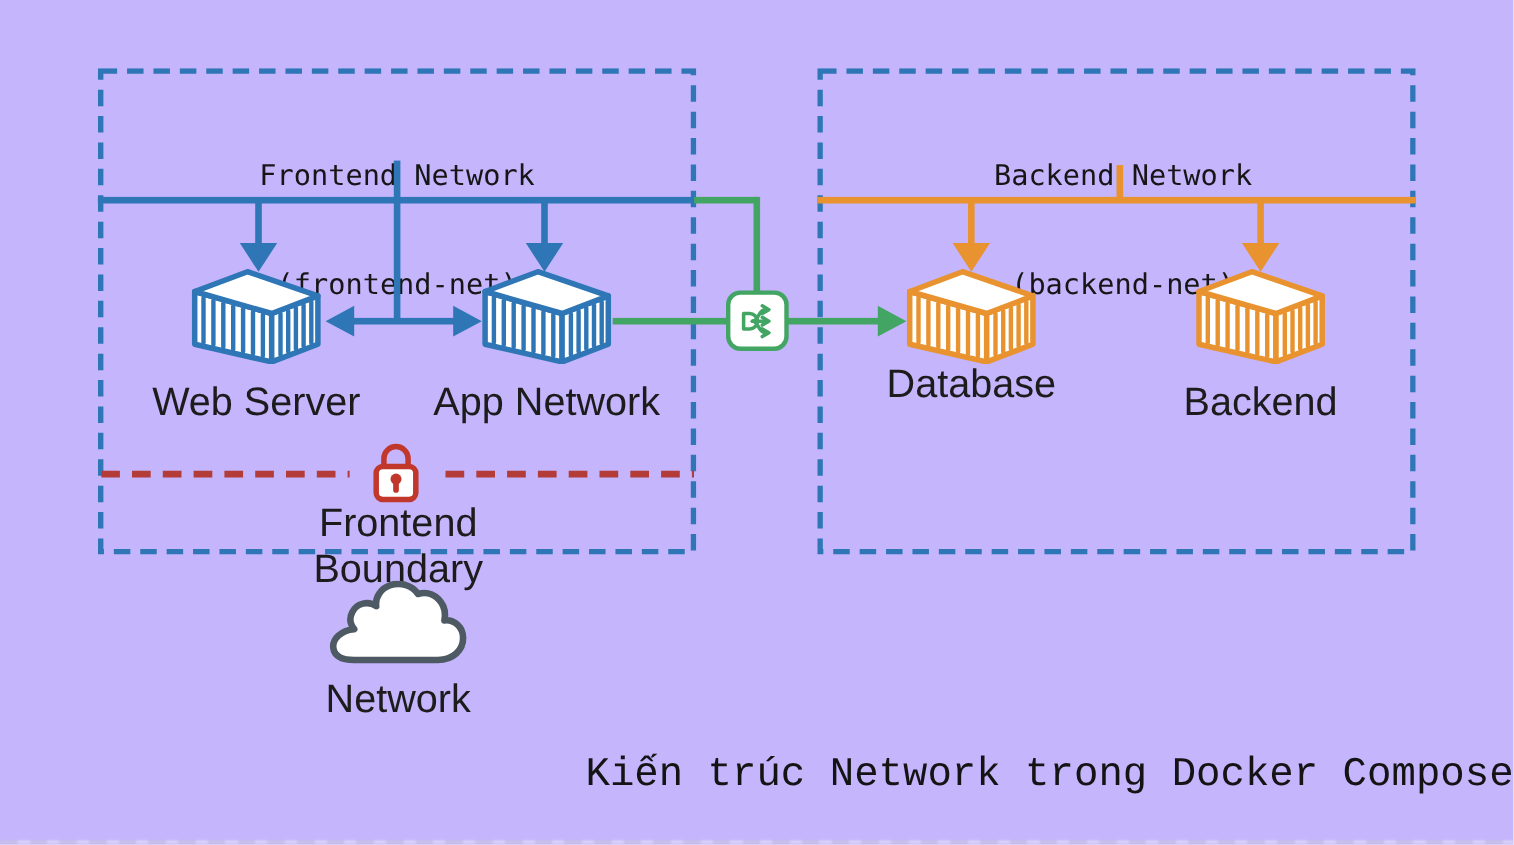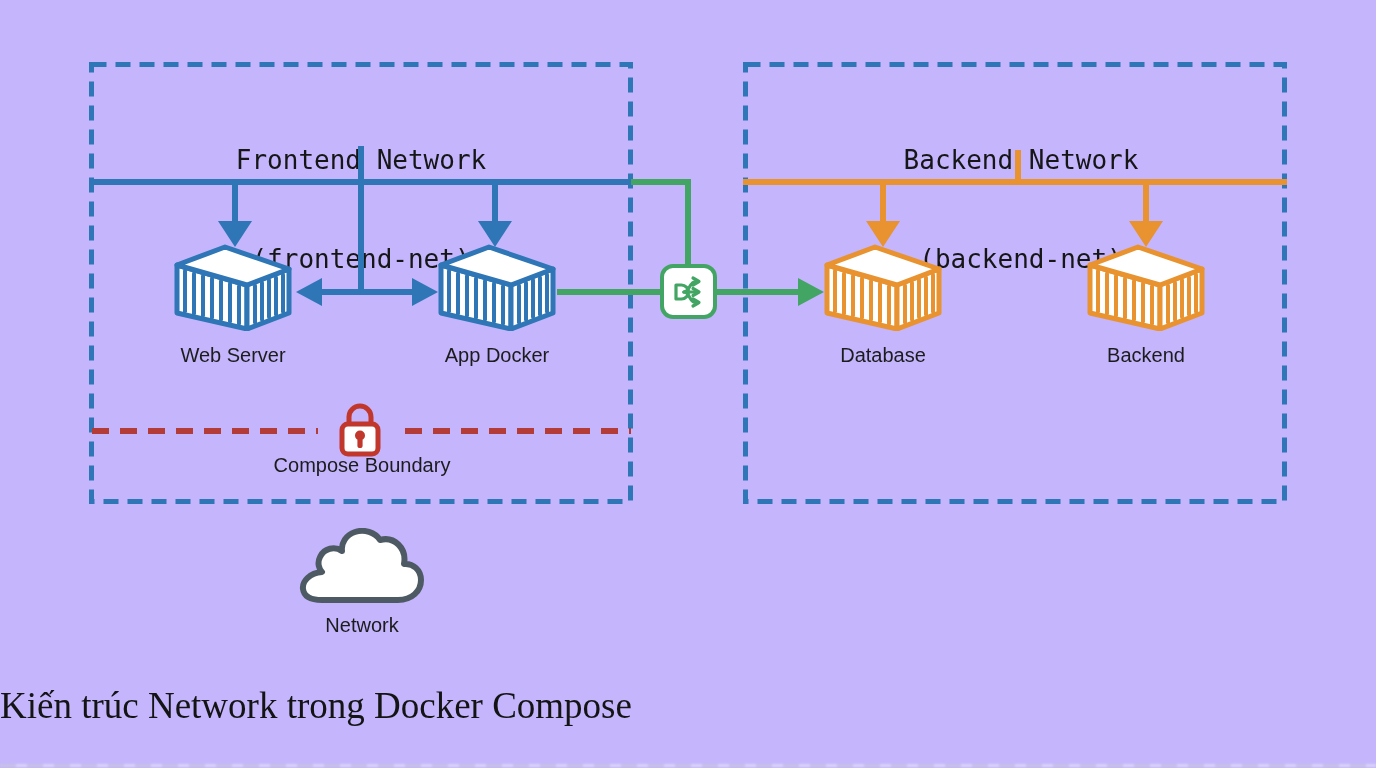--- a/index.html
+++ b/index.html
@@ -11,35 +11,35 @@
     --c-cloud:#4e5a63;
     --c-text:#1a1a1a;
   }
   *{margin:0;padding:0;box-sizing:border-box}
   html,body{background:#fff}
   .stage{position:relative;width:1376px;height:768px;background:#c4b5fd;overflow:hidden;
          font-family:"Liberation Sans", sans-serif;color:var(--c-text)}
   .abs{position:absolute}
   .net-title{text-align:center;font-family:"DejaVu Sans Mono", monospace;
              font-size:26px;line-height:33px;color:#161616;white-space:pre}
-  .node-label{text-align:center;font-size:20px;color:#1c1c1c}
+  .node-label{text-align:center;font-size:36px;color:#1c1c1c}
   .hline,.vline{position:absolute}
   .blue-fill{background:var(--c-frontend)}
   .orange-fill{background:var(--c-backend)}
   .green-fill{background:var(--c-bridge)}
   .ah{position:absolute;width:0;height:0}
   .ah-down-blue{border-left:17px solid transparent;border-right:17px solid transparent;border-top:26px solid var(--c-frontend)}
   .ah-down-orange{border-left:17px solid transparent;border-right:17px solid transparent;border-top:26px solid var(--c-backend)}
   .ah-left-blue{border-top:14px solid transparent;border-bottom:14px solid transparent;border-right:26px solid var(--c-frontend)}
   .ah-right-blue{border-top:14px solid transparent;border-bottom:14px solid transparent;border-left:26px solid var(--c-frontend)}
   .ah-right-green{border-top:14px solid transparent;border-bottom:14px solid transparent;border-left:26px solid var(--c-bridge)}
   .lb-box{position:absolute;left:660px;top:264px;width:57px;height:55px;border:4px solid var(--c-bridge);
           border-radius:13px;background:#fff;display:flex;align-items:center;justify-content:center}
-  .caption{position:absolute;left:0;top:684px;width:1376px;text-align:left;
-           font-family:Liberation Serif, serif;font-size:37px;color:#141414;white-space:pre}
+  .caption{position:absolute;left:0;top:684px;width:1376px;text-align:right;
+           font-family:Liberation Mono, monospace;font-size:37px;color:#141414;white-space:pre}
   .bottom-artifact{position:absolute;left:0;top:764px;width:1376px;height:3px;opacity:.5;filter:blur(1px);
            background:repeating-linear-gradient(90deg,#cfcfcd 0 16px,#f4f4f2 16px 27px)}
   svg{display:block}
 </style>
 </head>
 <body>
 
 <svg width="0" height="0" style="position:absolute" aria-hidden="true">
   <defs>
     <g id="sym-container">
@@ -147,34 +147,34 @@
       <use href="#sym-container"></use>
     </svg>
   <svg class="abs" style="left:823px;top:243px;color:var(--c-backend)" width="120" height="88" viewBox="0 0 120 88">
       <use href="#sym-container"></use>
     </svg>
   <svg class="abs" style="left:1086px;top:243px;color:var(--c-backend)" width="120" height="88" viewBox="0 0 120 88">
       <use href="#sym-container"></use>
     </svg>
 
   <div class="abs node-label" style="left:123px;top:344px;width:220px">Web Server</div>
-  <div class="abs node-label" style="left:387px;top:344px;width:220px">App Docker</div>
-  <div class="abs node-label" style="left:773px;top:344px;width:220px">Database</div>
+  <div class="abs node-label" style="left:387px;top:344px;width:220px">App Network</div>
+  <div class="abs node-label" style="left:773px;top:328px;width:220px">Database</div>
   <div class="abs node-label" style="left:1036px;top:344px;width:220px">Backend</div>
 
   <svg class="abs" style="left:92px;top:425px" width="226" height="12">
     <line x1="0" y1="6" x2="226" y2="6" stroke="var(--c-firewall_line)" stroke-width="6" stroke-dasharray="17 11"></line>
   </svg>
   <svg class="abs" style="left:403px;top:425px" width="228" height="12">
     <line x1="2" y1="6" x2="228" y2="6" stroke="var(--c-firewall_line)" stroke-width="6" stroke-dasharray="17 11"></line>
   </svg>
   <svg class="abs" style="left:338px;top:396px;color:var(--c-lock)" width="44" height="62" viewBox="0 0 44 62">
       <use href="#sym-lock"></use>
     </svg>
-  <div class="abs node-label" style="left:252px;top:454px;width:220px">Compose Boundary</div>
+  <div class="abs node-label" style="left:252px;top:454px;width:220px">Frontend Boundary</div>
 
   <svg class="abs" style="left:294px;top:528px;color:var(--c-cloud)" width="138" height="80" viewBox="0 0 138 80">
       <use href="#sym-cloud"></use>
     </svg>
   <div class="abs node-label" style="left:252px;top:614px;width:220px">Network</div>
 
   <div class="caption">Kiến trúc Network trong Docker Compose</div>
 
   <div class="bottom-artifact"></div>
 

